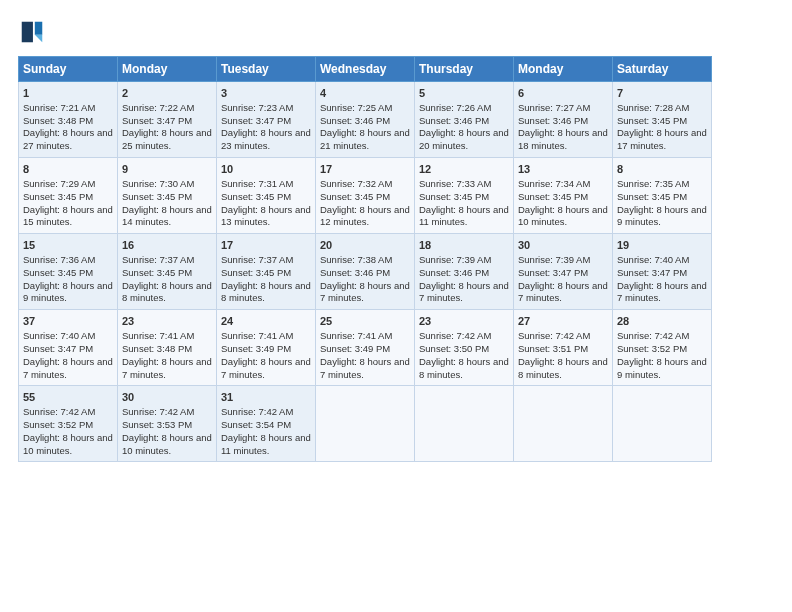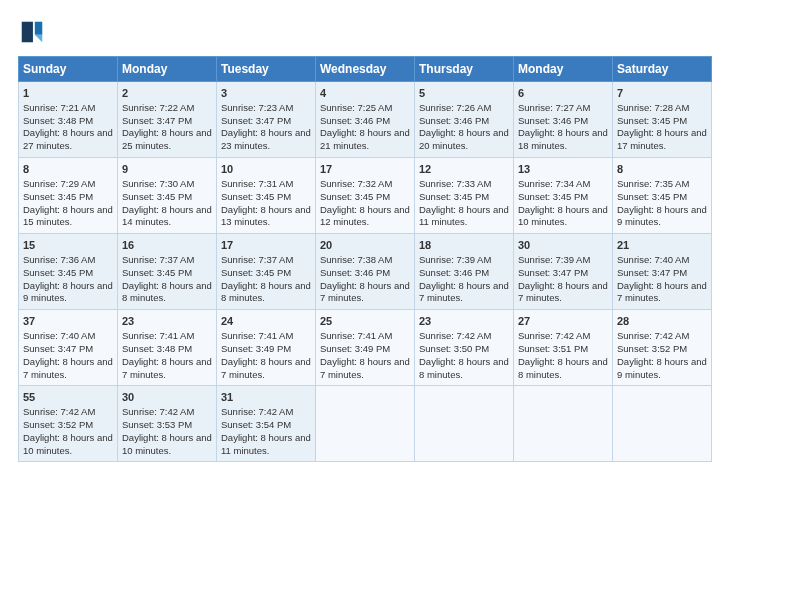--- a/index.html
+++ b/index.html
@@ -139,21 +139,21 @@
           <td><span class="day-num">13</span>Sunrise: 7:34 AM<br>Sunset: 3:45 PM<br>Daylight: 8 hours and 10 minutes.</td>
           <td><span class="day-num">8</span>Sunrise: 7:35 AM<br>Sunset: 3:45 PM<br>Daylight: 8 hours and 9 minutes.</td>
         </tr>
         <tr>
           <td><span class="day-num">15</span>Sunrise: 7:36 AM<br>Sunset: 3:45 PM<br>Daylight: 8 hours and 9 minutes.</td>
           <td><span class="day-num">16</span>Sunrise: 7:37 AM<br>Sunset: 3:45 PM<br>Daylight: 8 hours and 8 minutes.</td>
           <td><span class="day-num">17</span>Sunrise: 7:37 AM<br>Sunset: 3:45 PM<br>Daylight: 8 hours and 8 minutes.</td>
           <td><span class="day-num">20</span>Sunrise: 7:38 AM<br>Sunset: 3:46 PM<br>Daylight: 8 hours and 7 minutes.</td>
           <td><span class="day-num">18</span>Sunrise: 7:39 AM<br>Sunset: 3:46 PM<br>Daylight: 8 hours and 7 minutes.</td>
           <td><span class="day-num">30</span>Sunrise: 7:39 AM<br>Sunset: 3:47 PM<br>Daylight: 8 hours and 7 minutes.</td>
-          <td><span class="day-num">21</span>Sunrise: 7:40 AM<br>Sunset: 3:47 PM<br>Daylight: 8 hours and 7 minutes.</td>
+          <td><span class="day-num">19</span>Sunrise: 7:40 AM<br>Sunset: 3:47 PM<br>Daylight: 8 hours and 7 minutes.</td>
         </tr>
         <tr>
           <td><span class="day-num">37</span>Sunrise: 7:40 AM<br>Sunset: 3:47 PM<br>Daylight: 8 hours and 7 minutes.</td>
           <td><span class="day-num">23</span>Sunrise: 7:41 AM<br>Sunset: 3:48 PM<br>Daylight: 8 hours and 7 minutes.</td>
           <td><span class="day-num">24</span>Sunrise: 7:41 AM<br>Sunset: 3:49 PM<br>Daylight: 8 hours and 7 minutes.</td>
           <td><span class="day-num">25</span>Sunrise: 7:41 AM<br>Sunset: 3:49 PM<br>Daylight: 8 hours and 7 minutes.</td>
           <td><span class="day-num">23</span>Sunrise: 7:42 AM<br>Sunset: 3:50 PM<br>Daylight: 8 hours and 8 minutes.</td>
           <td><span class="day-num">27</span>Sunrise: 7:42 AM<br>Sunset: 3:51 PM<br>Daylight: 8 hours and 8 minutes.</td>
           <td><span class="day-num">28</span>Sunrise: 7:42 AM<br>Sunset: 3:52 PM<br>Daylight: 8 hours and 9 minutes.</td>
         </tr>

